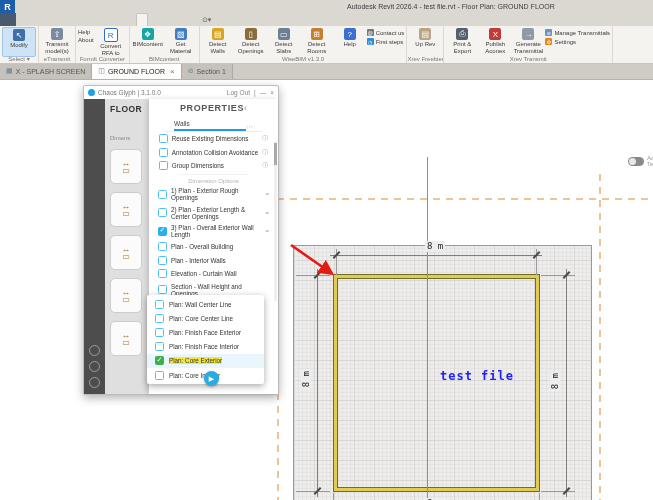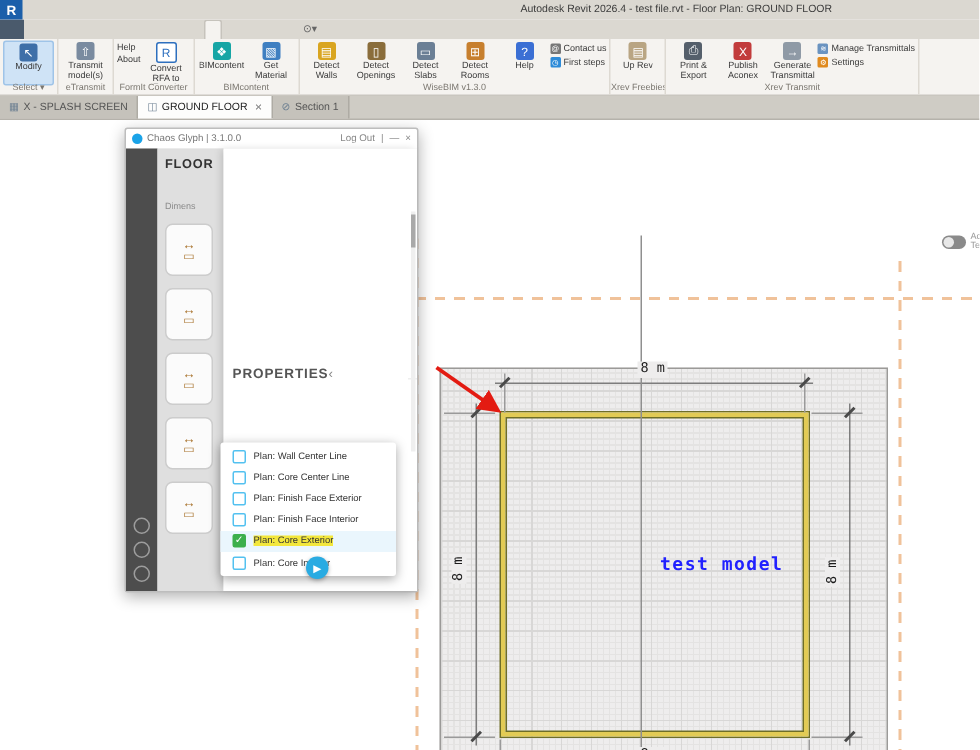--- a/index.html
+++ b/index.html
@@ -74,21 +74,21 @@
   .rail .circ{width:9px;height:9px;border:1px solid #9d9d9d;border-radius:50%;color:#bdbdbd;font-size:6px;display:flex;align-items:center;justify-content:center;}
   .tcol{width:44px;background:#dfdfdf;padding:5px 0 0 5px;box-sizing:border-box;overflow:hidden;}
   .theading{font-size:8.5px;font-weight:bold;color:#333;letter-spacing:.5px;}
   .ttabs{display:flex;gap:7px;margin-top:9px;font-size:6px;color:#777;}
   .ttabs .active{color:#2196f3;border-bottom:2px solid #2196f3;padding-bottom:1px;}
   .tsection{font-size:6px;color:#8a8a8a;margin-top:9px;}
   .tcard{width:30px;height:33px;background:#fbfbfb;border:1px solid #cccccc;border-radius:5px;margin-top:8px;
          display:flex;flex-direction:column;align-items:center;justify-content:center;color:#a9742f;}
   .tcard .g1{font-size:9px;line-height:8px;}
   .tcard .g2{font-size:8px;line-height:7px;}
-  .pcol{flex:1;background:#fff;position:relative;box-shadow:-2px 0 5px rgba(0,0,0,.15);display:flex;flex-direction:row;overflow:hidden;align-items:center;}
+  .pcol{flex:1;background:#fff;position:relative;box-shadow:-2px 0 5px rgba(0,0,0,.15);display:flex;flex-direction:column;overflow:hidden;align-items:center;}
   .pheadrow{display:flex;align-items:center;padding:4px 6px 0;}
   .pheading{font-size:9px;font-weight:bold;color:#555;letter-spacing:.6px;}
   .pcollapse{margin-left:auto;color:#888;font-size:9px;}
   .ptools{display:flex;gap:13px;padding:4px 9px 2px;color:#555;font-size:8px;align-items:center;}
   .ptabrow{padding:0 9px;border-bottom:1px solid #eee;display:flex;align-items:flex-end;}
   .ptab{font-size:6.5px;color:#444;border-bottom:2px solid #2196f3;padding:1px 0 2px;width:72px;}
   .pmore{margin-left:auto;color:#9e9e9e;font-size:7px;}
   .prow{display:flex;align-items:center;gap:4px;padding:2.2px 9px;font-size:6.3px;color:#333;}
   .cb{width:7px;height:7px;border:1px solid #53c1f0;border-radius:1.5px;background:#fff;flex:none;position:relative;}
   .checked .cb{background:#29b0ea;border-color:#29b0ea;}
@@ -335,21 +335,21 @@
   <div class="wline" style="left:541px;top:412px;width:34px;height:1px;"></div>
   <div class="tick" style="left:562px;top:195px;"></div>
   <div class="tick" style="left:562px;top:411px;"></div>
   <div class="dimtext vert" style="left:550px;top:292px;">8 m</div>
 
   <div class="wline" style="left:333px;top:414px;width:1px;height:22px;"></div>
   <div class="wline" style="left:539px;top:414px;width:1px;height:22px;"></div>
 
   <div class="dimtext" style="left:425px;top:419px;">8 m</div>
 
-  <div class="roomlabel">test model</div>
+  <div class="roomlabel">test file</div>
 
   <svg class="red-arrow" width="60" height="45" viewBox="0 0 60 45">
     <defs>
         <marker id="ah" markerWidth="6" markerHeight="6" refX="4.5" refY="3" orient="auto">
       <path d="M0,0 L6,3 L0,6 z" fill="#e31b12"></path>
         </marker>
       </defs>
     <line x1="5" y1="5" x2="45" y2="33" stroke="#e31b12" stroke-width="2.6" marker-end="url(#ah)"></line>
   </svg>
 

